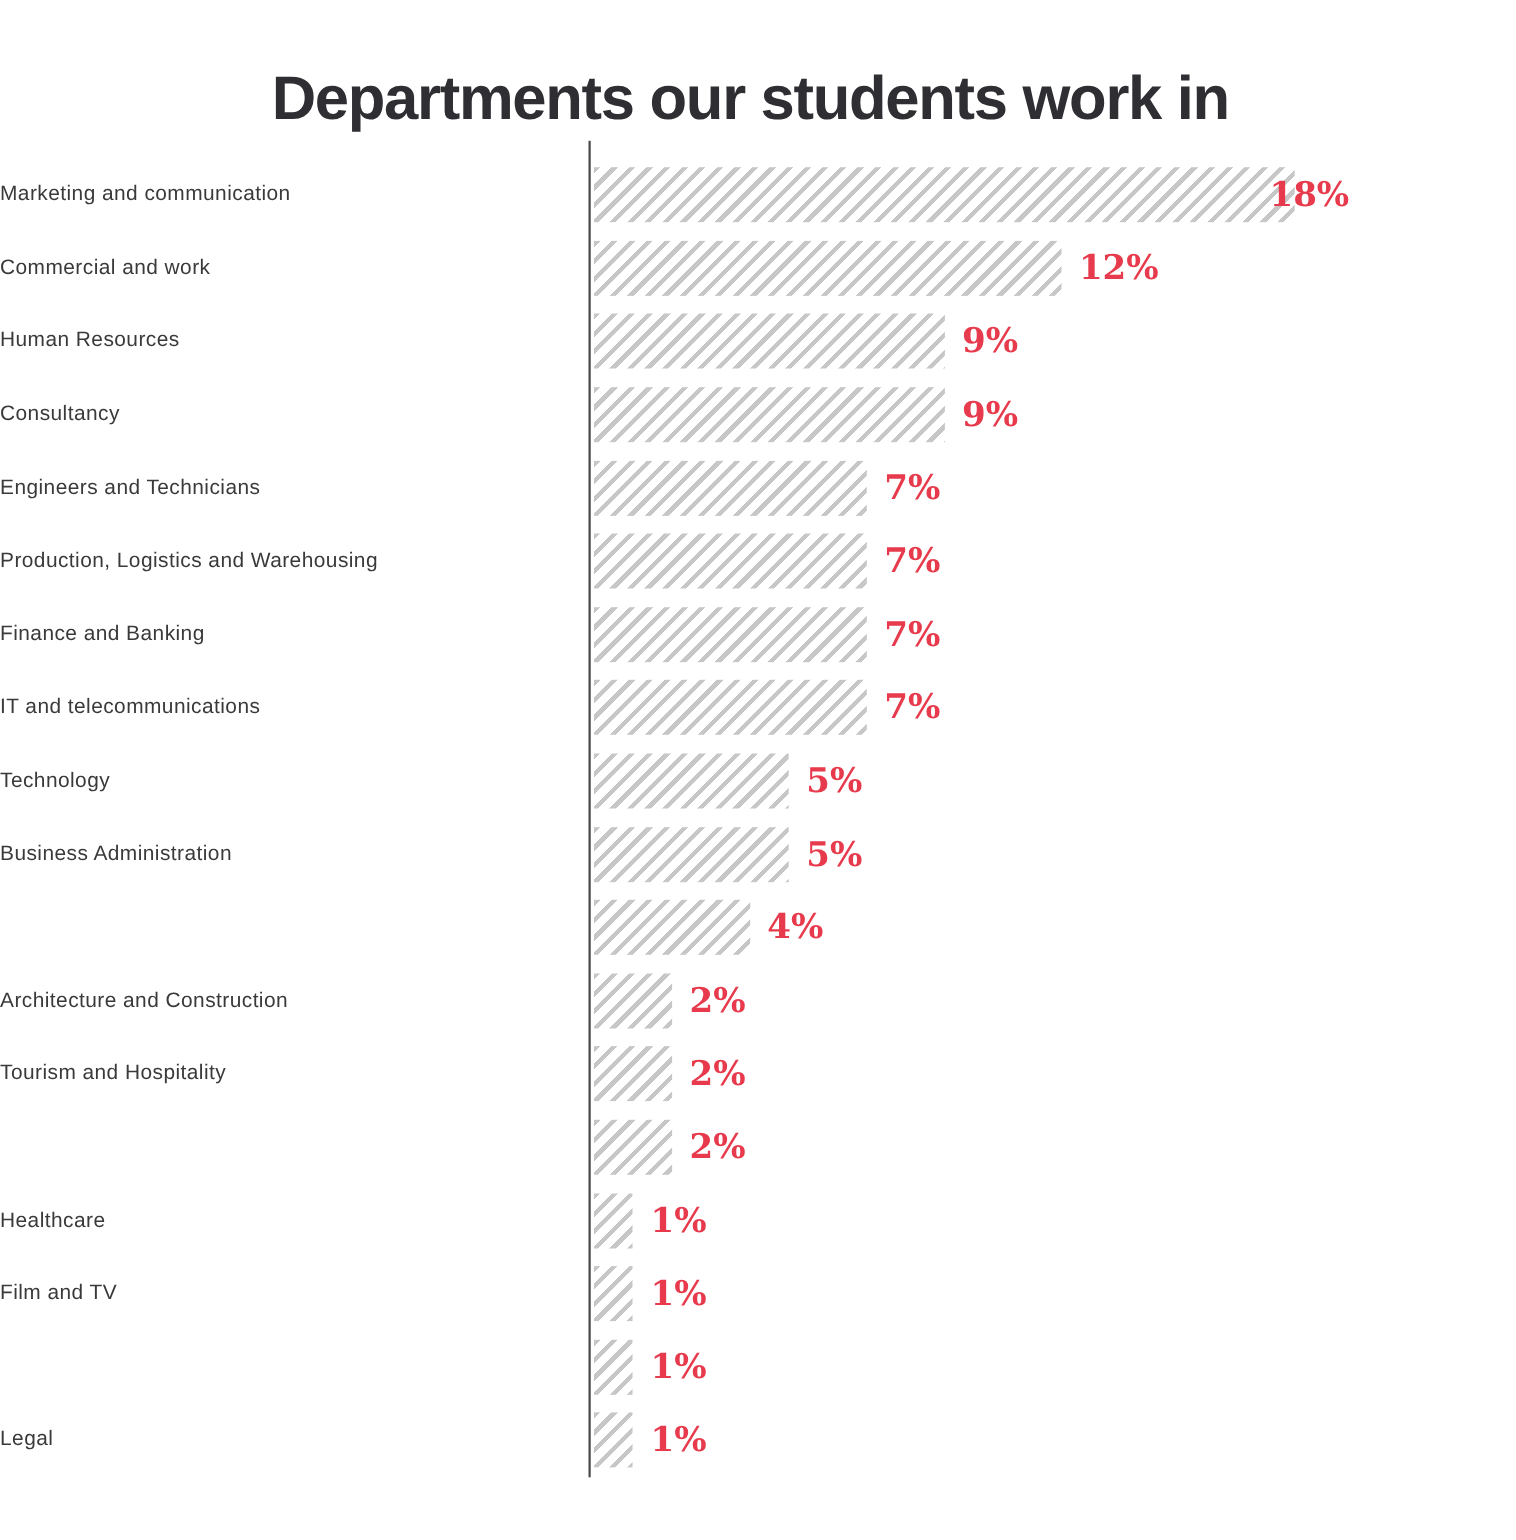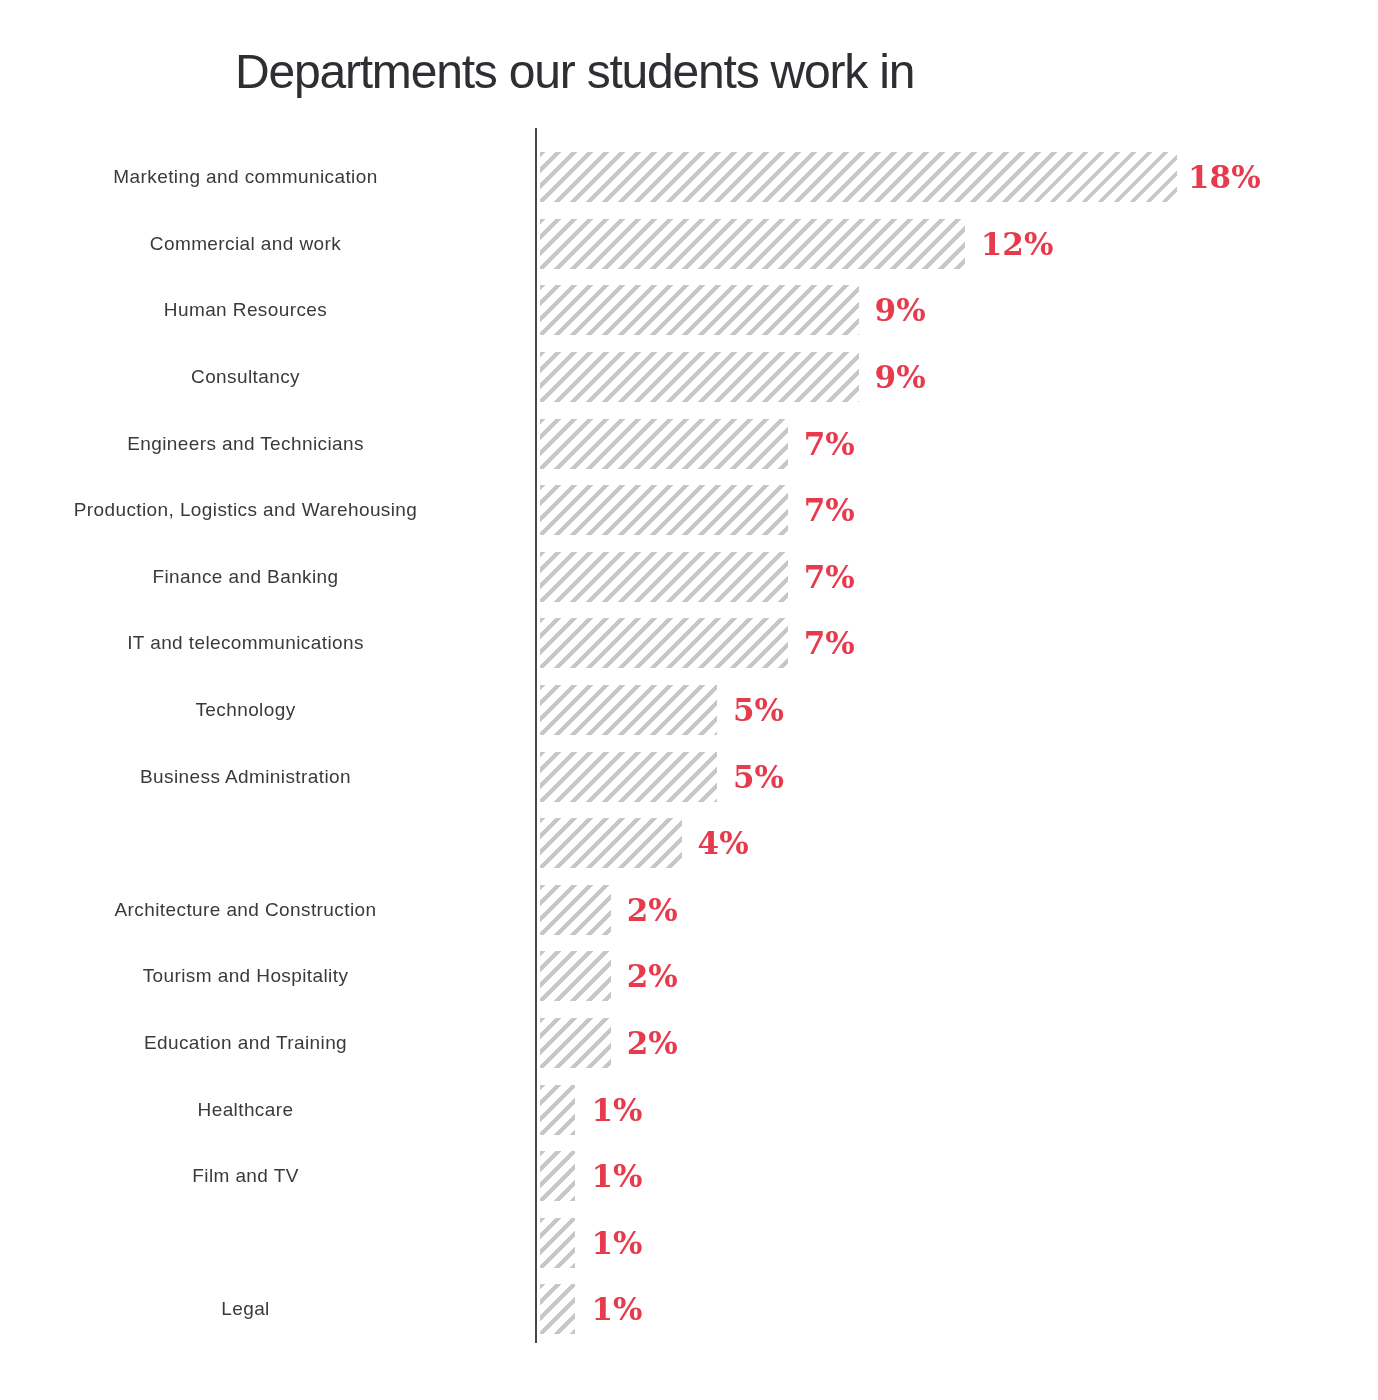--- a/index.html
+++ b/index.html
@@ -12,23 +12,23 @@
     position: relative;
     width: 1378px;
     height: 1400px;
     background: var(--bg, #ffffff);
     overflow: hidden;
   }
   .title {
     position: absolute;
     left: 235px;
     top: 44px;
-    margin: 0;
-    font-size: 48px;
-    font-weight: 400;
+    margin: 12px;
+    font-size: 56px;
+    font-weight: 700;
     letter-spacing: -1.2px;
     color: var(--title-color, #2e2e33);
     white-space: nowrap;
   }
   .axis-line {
     position: absolute;
     left: 535px;
     top: 128px;
     width: 2px;
     height: 1215px;
@@ -43,21 +43,21 @@
   .row {
     position: relative;
     height: 66.6px;
   }
   .cat-label {
     position: absolute;
     left: 0;
     width: 491px;
     top: 50%;
     transform: translateY(-50%);
-    text-align: center;
+    text-align: left;
     font-size: 19px;
     font-weight: 500;
     letter-spacing: 0.4px;
     color: var(--cat-color, #3a3a3a);
     white-space: nowrap;
   }
   .bar {
     position: absolute;
     left: 540px;
     top: 8.3px;
@@ -84,21 +84,21 @@
 </head>
 <body>
 
 <div class="stage" style="--bg: #ffffff; --title-color: #2e2e33; --axis-color: #474747; --cat-color: #3a3a3a; --hatch-color: #c7c7c7; --accent-color: #e73b4d;">
   <h1 class="title">Departments our students work in</h1>
   <div class="axis-line"></div>
   <div class="rows" id="rows">
   <div class="row">
     <div class="cat-label">Marketing and communication</div>
     <div class="bar" style="width: 637.2px;"></div>
-    <div class="val" style="left: 1188px;">18%</div>
+    <div class="val" style="left: 1154px;">18%</div>
   </div>
 
   <div class="row">
     <div class="cat-label">Commercial and work</div>
     <div class="bar" style="width: 424.8px;"></div>
     <div class="val" style="left: 980.8px;">12%</div>
   </div>
 
   <div class="row">
     <div class="cat-label">Human Resources</div>
@@ -159,21 +159,20 @@
     <div class="val" style="left: 626.8px;">2%</div>
   </div>
 
   <div class="row">
     <div class="cat-label">Tourism and Hospitality</div>
     <div class="bar" style="width: 70.8px;"></div>
     <div class="val" style="left: 626.8px;">2%</div>
   </div>
 
   <div class="row">
-    <div class="cat-label">Education and Training</div>
     <div class="bar" style="width: 70.8px;"></div>
     <div class="val" style="left: 626.8px;">2%</div>
   </div>
 
   <div class="row">
     <div class="cat-label">Healthcare</div>
     <div class="bar" style="width: 35.4px;"></div>
     <div class="val" style="left: 591.4px;">1%</div>
   </div>
 

